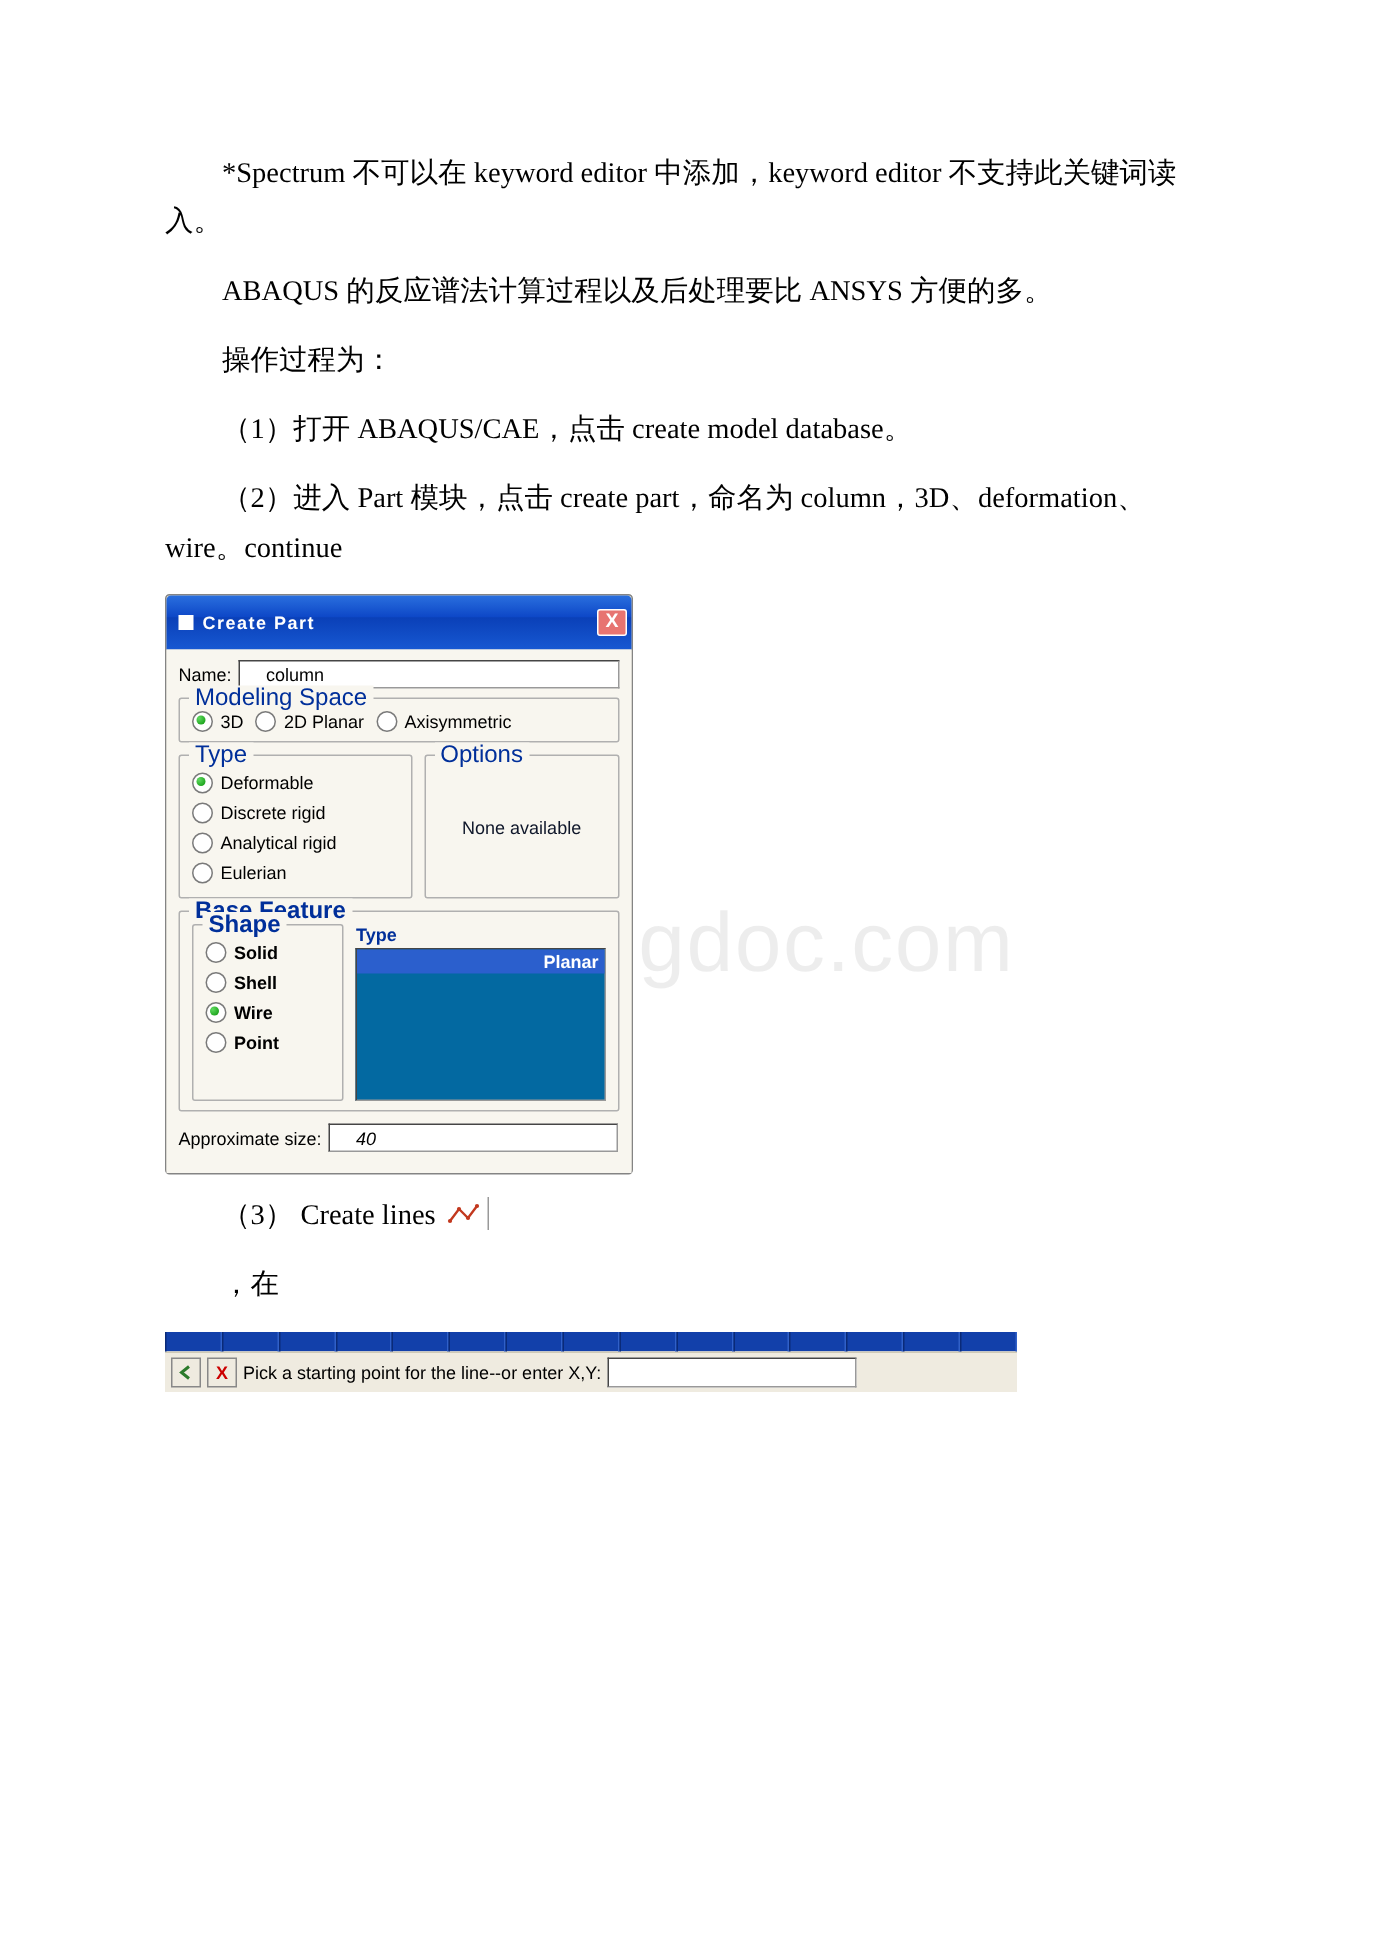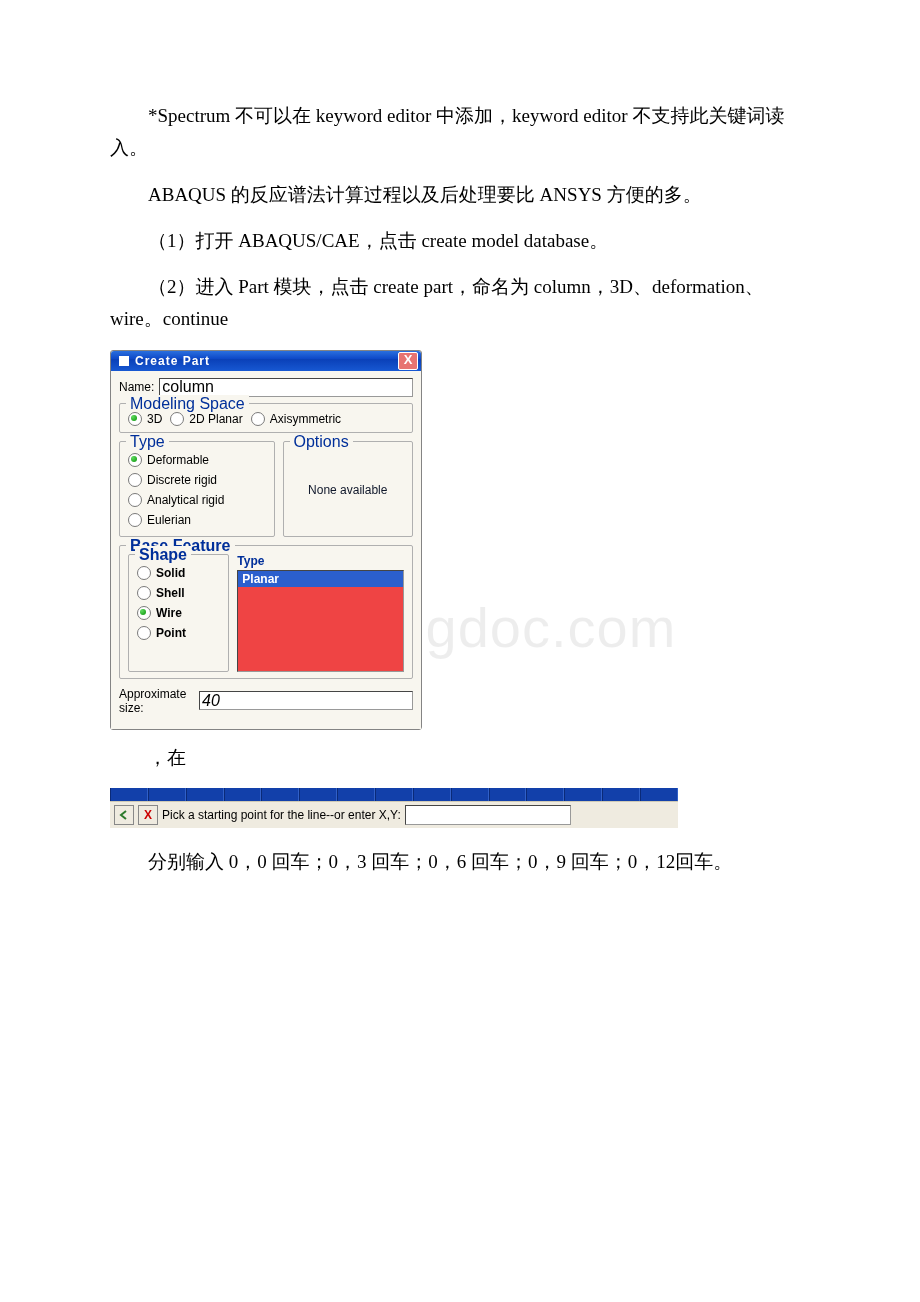--- a/index.html
+++ b/index.html
@@ -25,21 +25,21 @@
     background: #ece9d8;
     border: 1px solid #848484;
     border-radius: 3px;
     margin: 6px 0 12px 0;
     font-family: "SimSun", "MS Sans Serif", sans-serif;
     font-size: 12px;
     position: relative;
     z-index: 2;
   }
   .titlebar {
-    height: 20px;
+    height: 36px;
     background: linear-gradient(to bottom, #2a6fde, #0d47c7 40%, #0a40b8 41%, #1758d2);
     color: #fff;
     display: flex;
     align-items: center;
     padding: 0 3px 0 8px;
     font-weight: bold;
     border-top-left-radius: 3px;
     border-top-right-radius: 3px;
   }
   .titlebar .title-icon {
@@ -58,22 +58,22 @@
     font-weight: bold;
     font-size: 13px;
     text-align: center;
     line-height: 14px;
     cursor: default;
   }
   .dlg-body { padding: 7px 8px 8px 8px; background: #f8f6ef; }
   .row { display: flex; align-items: center; gap: 5px; margin-bottom: 6px; }
   .label { }
   .textin {
-    border: 1px inset #999; background: #fff; height: 17px; padding: 0 2px;
-    font-family: inherit; font-size: 16px; flex: 1;
+    border: 1px inset #999; background: #fff; height: 17px; padding: 0 17px;
+    font-family: inherit; font-size: 12px; flex: 1;
   }
   .fieldset {
     border: 1px solid #b0b0b0;
     border-radius: 2px;
     padding: 8px 8px 6px 8px;
     margin-bottom: 8px;
     position: relative;
     background: #f8f6ef;
   }
   .fieldset > .legend {
@@ -90,21 +90,21 @@
     display: inline-block; position: relative; vertical-align: middle; margin-right: 2px;
   }
   .radio.checked::after {
     content: ""; position: absolute; top: 2px; left: 2px; width: 6px; height: 6px;
     background: radial-gradient(circle at 30% 30%, #5fdb5f, #0a930a); border-radius: 50%;
   }
   .opt { display: inline-flex; align-items: center; gap: 3px; white-space: nowrap; }
   .two-col { display: flex; gap: 8px; }
   .two-col > .fieldset { flex: 1; margin-bottom: 0; }
   .type-list {
-    border: 1px inset #999; background: #ef4444; height: 100px; font-size: 12px;
+    border: 1px inset #999; background: #0369a1; height: 100px; font-size: 12px; text-align: right;
   }
   .type-list .sel {
     background: #2b5fcd; color: #fff; padding: 1px 4px;
   }
   .btn {
     background: #ece9d8;
     border: 1px solid #555;
     border-radius: 2px;
     padding: 1px 0;
     font-family: inherit;
@@ -166,20 +166,21 @@
   .none-avail { color: #0f172a; }
 </style>
 </head>
 <body>
 
 <div class="page">
   <div class="watermark">www.bingdoc.com</div>
 
   <p class="para">*Spectrum 不可以在 keyword editor 中添加，keyword editor 不支持此关键词读入。</p>
   <p class="para">ABAQUS 的反应谱法计算过程以及后处理要比 ANSYS 方便的多。</p>
+  <p class="para">操作过程为：</p>
   <p class="para">（1）打开 ABAQUS/CAE，点击 create model database。</p>
   <p class="para">（2）进入 Part 模块，点击 create part，命名为 column，3D、deformation、wire。continue</p>
 
   <div class="dialog">
     <div class="titlebar">
       <span class="title-icon"></span>
       <span class="title">Create Part</span>
       <span class="close">X</span>
     </div>
     <div class="dlg-body">
@@ -268,20 +269,32 @@
       </div>
 
       <div class="row" style="margin-top:6px;">
         <span class="label">Approximate size:</span>
         <input class="textin" style="flex: 0 0 48px; font-style: italic;" value="40">
       </div>
 
     </div>
   </div>
 
+  <p class="para">
+    <span>（3） Create lines </span>
+    <span class="inline-icon">
+      <svg width="24" height="18" viewBox="0 0 24 18">
+        <polyline points="2,14 8,6 14,12 20,4" fill="none" stroke="#c2381e" stroke-width="1.6"></polyline>
+        <circle cx="2" cy="14" r="1.4" fill="#c2381e"></circle>
+        <circle cx="8" cy="6" r="1.4" fill="#c2381e"></circle>
+        <circle cx="14" cy="12" r="1.4" fill="#c2381e"></circle>
+        <circle cx="20" cy="4" r="1.4" fill="#c2381e"></circle>
+      </svg>
+    </span>
+  </p>
 
   <p class="para">，在</p>
 
   <div class="prompt-img">
     <div class="menubar">
       <div class="cells">
           <div></div>
           <div></div>
           <div></div>
           <div></div>
@@ -303,14 +316,13 @@
         <svg width="12" height="12" viewBox="0 0 12 12">
             <path d="M8 2 L3 6 L8 10" fill="none" stroke="#2b7a2b" stroke-width="2"></path>
           </svg>
       </span>
       <span class="tbbtn x">X</span>
       <span>Pick a starting point for the line--or enter X,Y:</span>
       <input class="prompt-in" style="">
     </div>
   </div>
 
-  <p class="para" style="margin-top:18px;">分别输入 0，0 回车；0，3 回车；0，6 回车；0，9 回车；0，12回车。</p>
 </div>
 
 </body></html>

